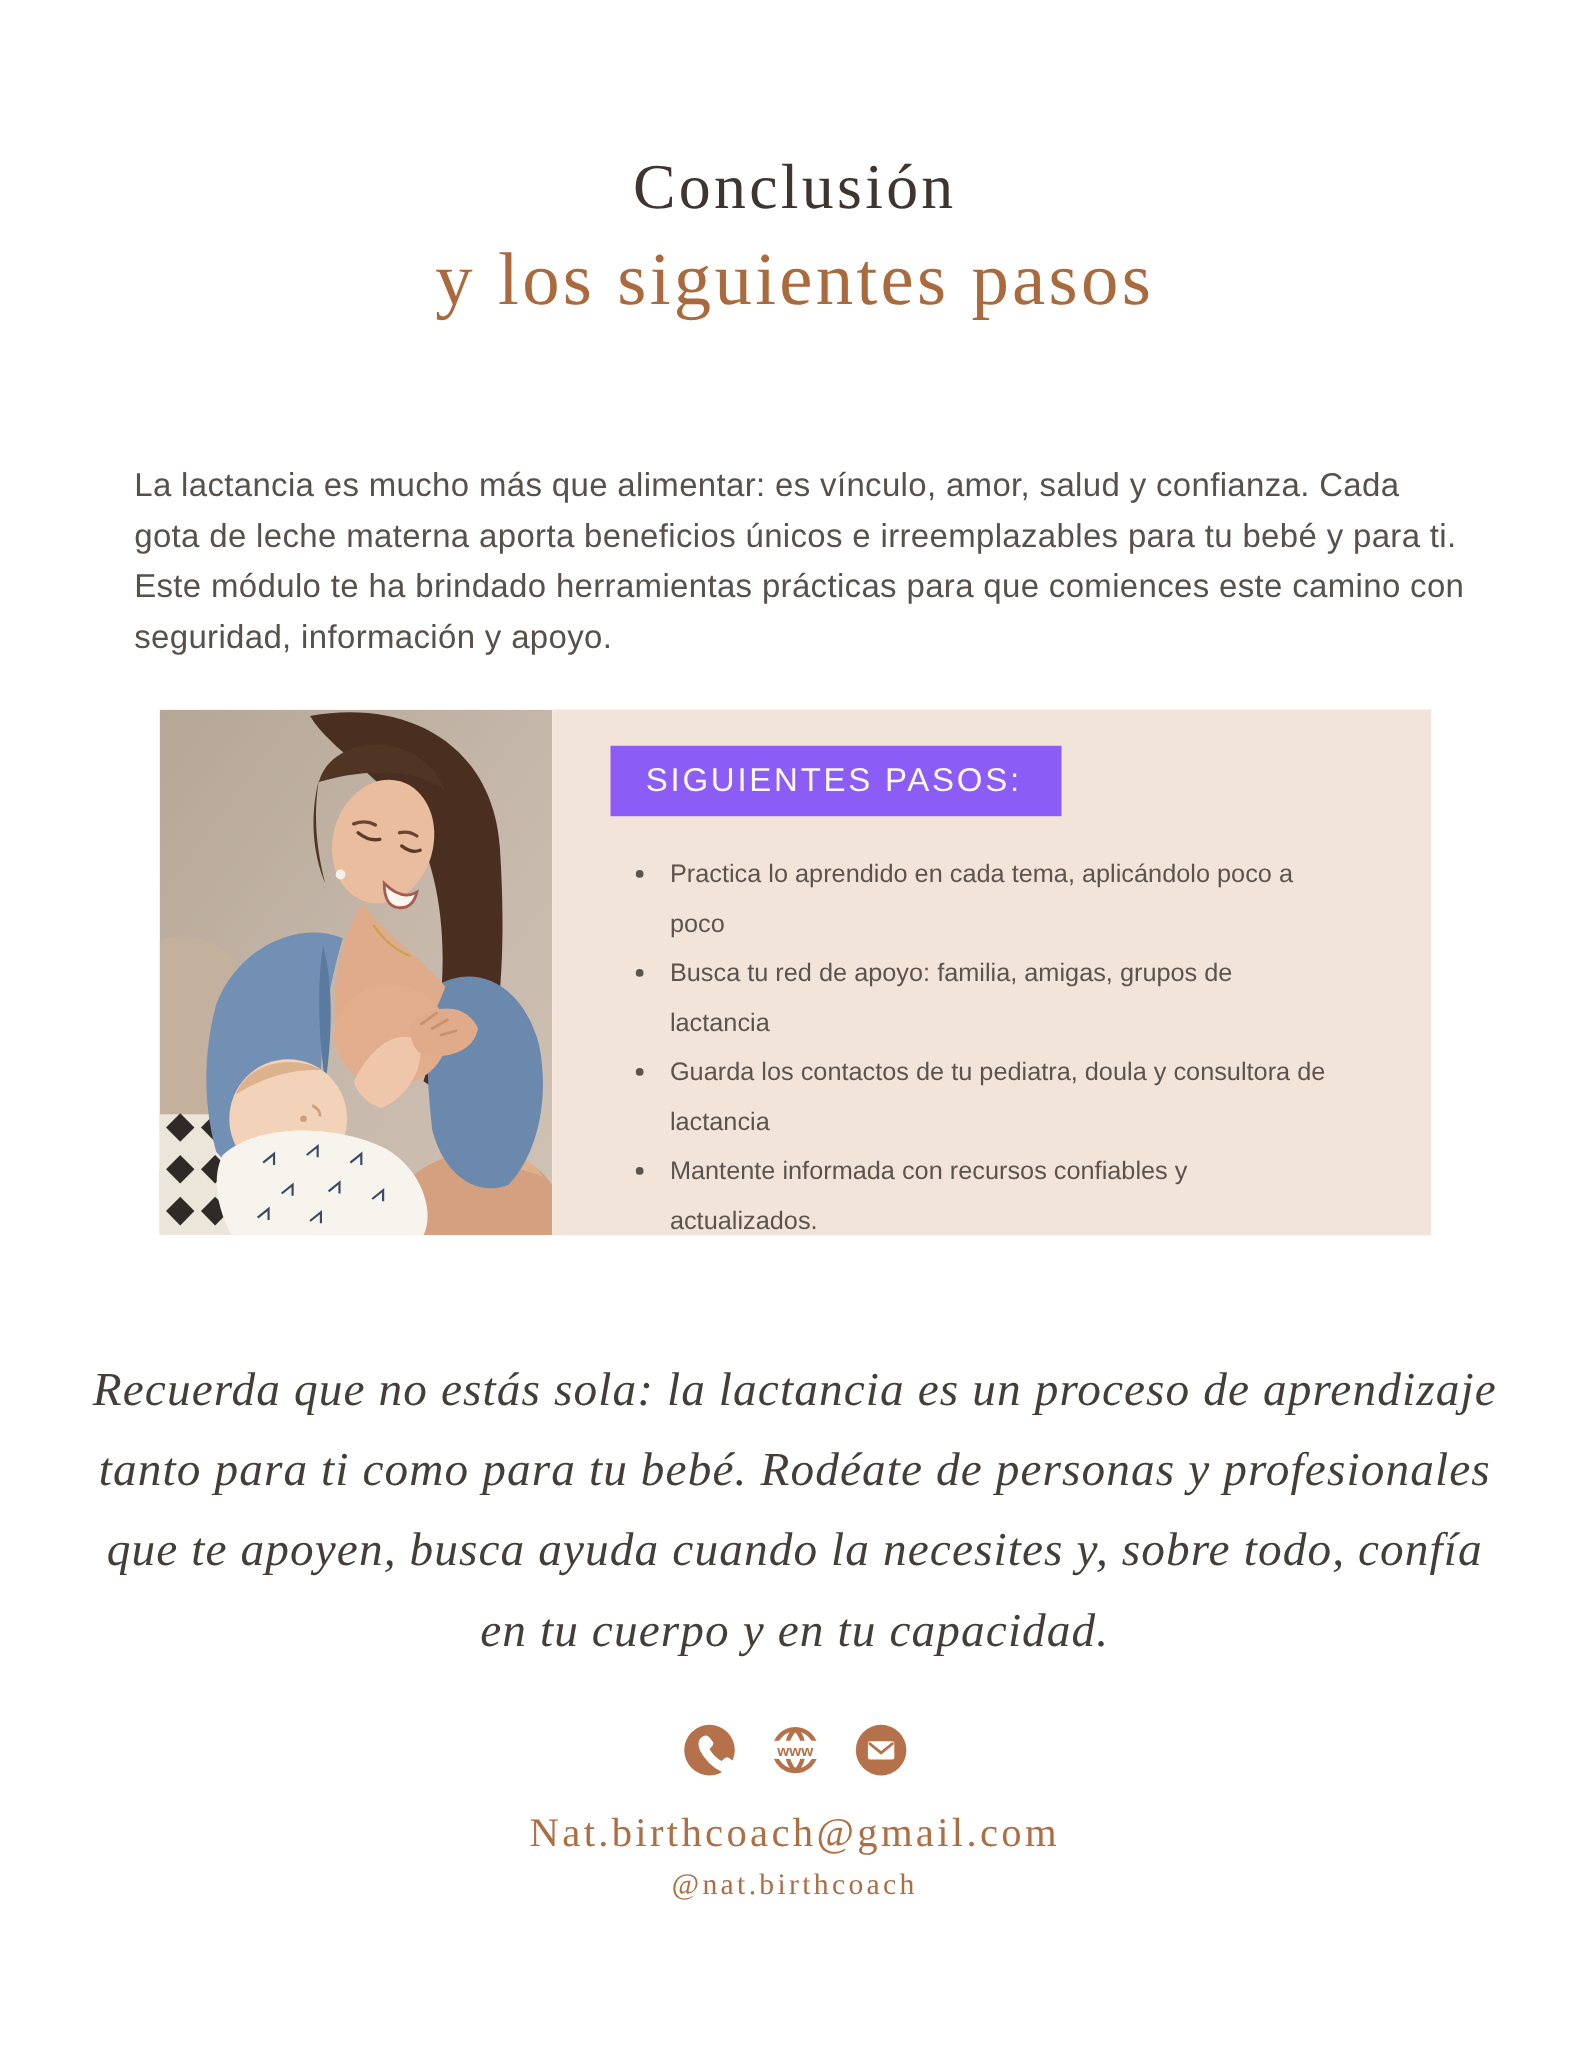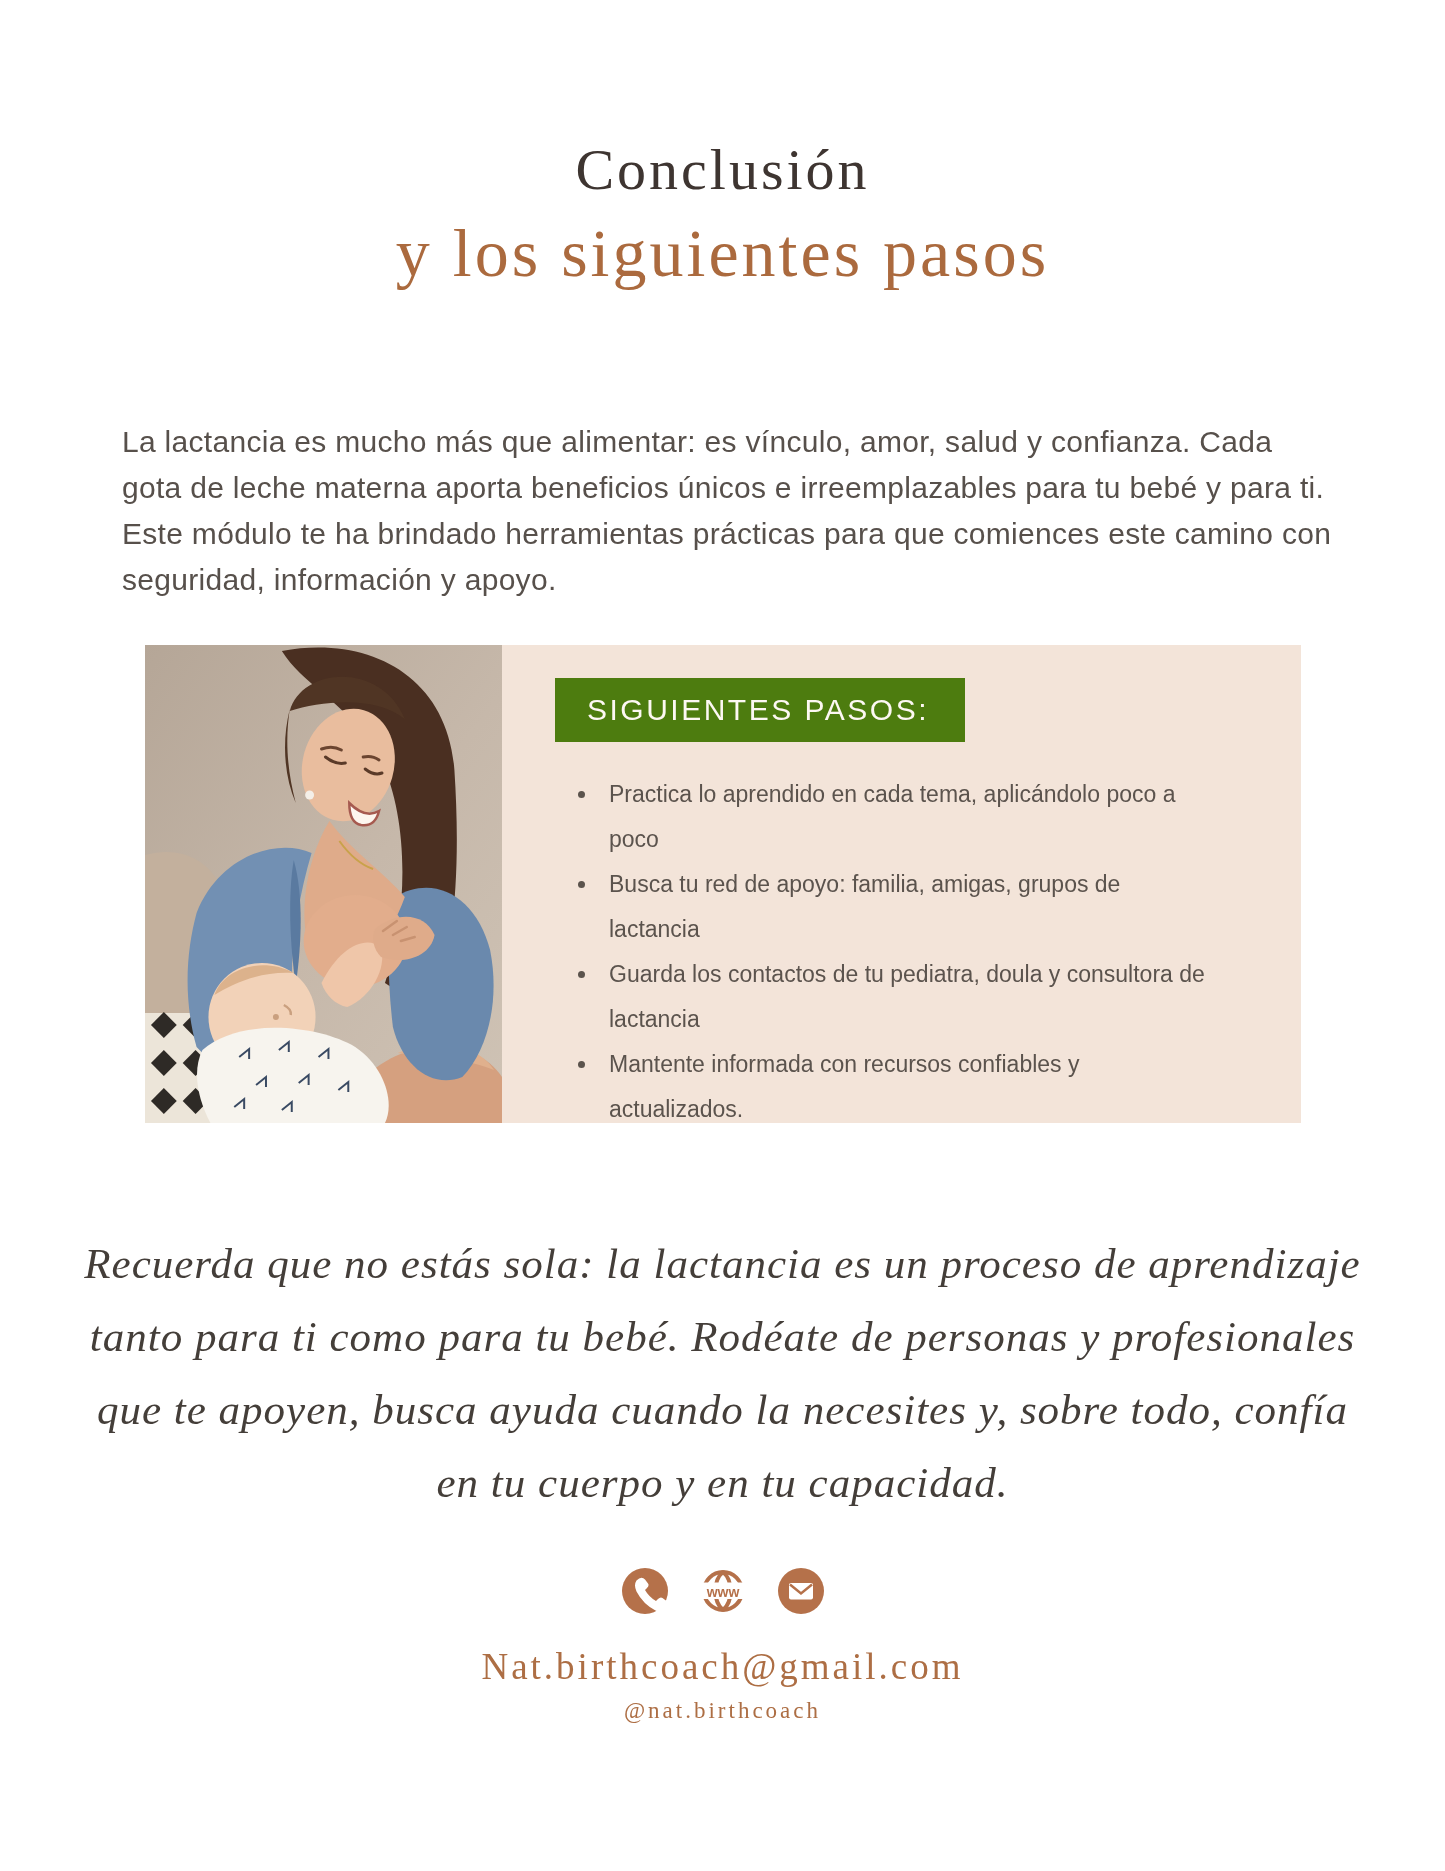--- a/index.html
+++ b/index.html
@@ -53,21 +53,21 @@
     overflow:hidden;
   }
   .photo svg { display:block; width:100%; height:100%; }
   .panel {
     flex:1;
     background:#f3e4d9;
     padding:33px 40px 0 53px;
   }
   .panel-header {
     display:inline-block;
-    background:#4d7c0f;
+    background:#8b5cf6;
     color:#fdf8f3;
     font-size:30px;
     letter-spacing:2.5px;
     padding:15px 36px 15px 32px;
     min-width:385px;
   }
   .steps-list {
     margin-top:30px;
     padding-left:44px;
     width:660px;
@@ -92,21 +92,21 @@
   .footer-icons {
     margin-top:48px;
     display:flex;
     justify-content:center;
     align-items:center;
     gap:29px;
   }
   .footer-icons svg { display:block; }
   .contact { text-align:center; font-family:"Liberation Serif", serif; color:#ad6e44; }
   .contact-email { margin-top:30px; font-size:37px; letter-spacing:3px; }
-  .contact-handle { margin-top:10px; font-size:23px; letter-spacing:3px; }
+  .contact-handle { margin-top:10px; font-size:27px; letter-spacing:3px; }
 </style>
 </head>
 <body>
 
 <div class="page">
 
   <div class="title-block">
     <div class="title-line1">Conclusión</div>
     <div class="title-line2">y los siguientes pasos</div>
   </div>

